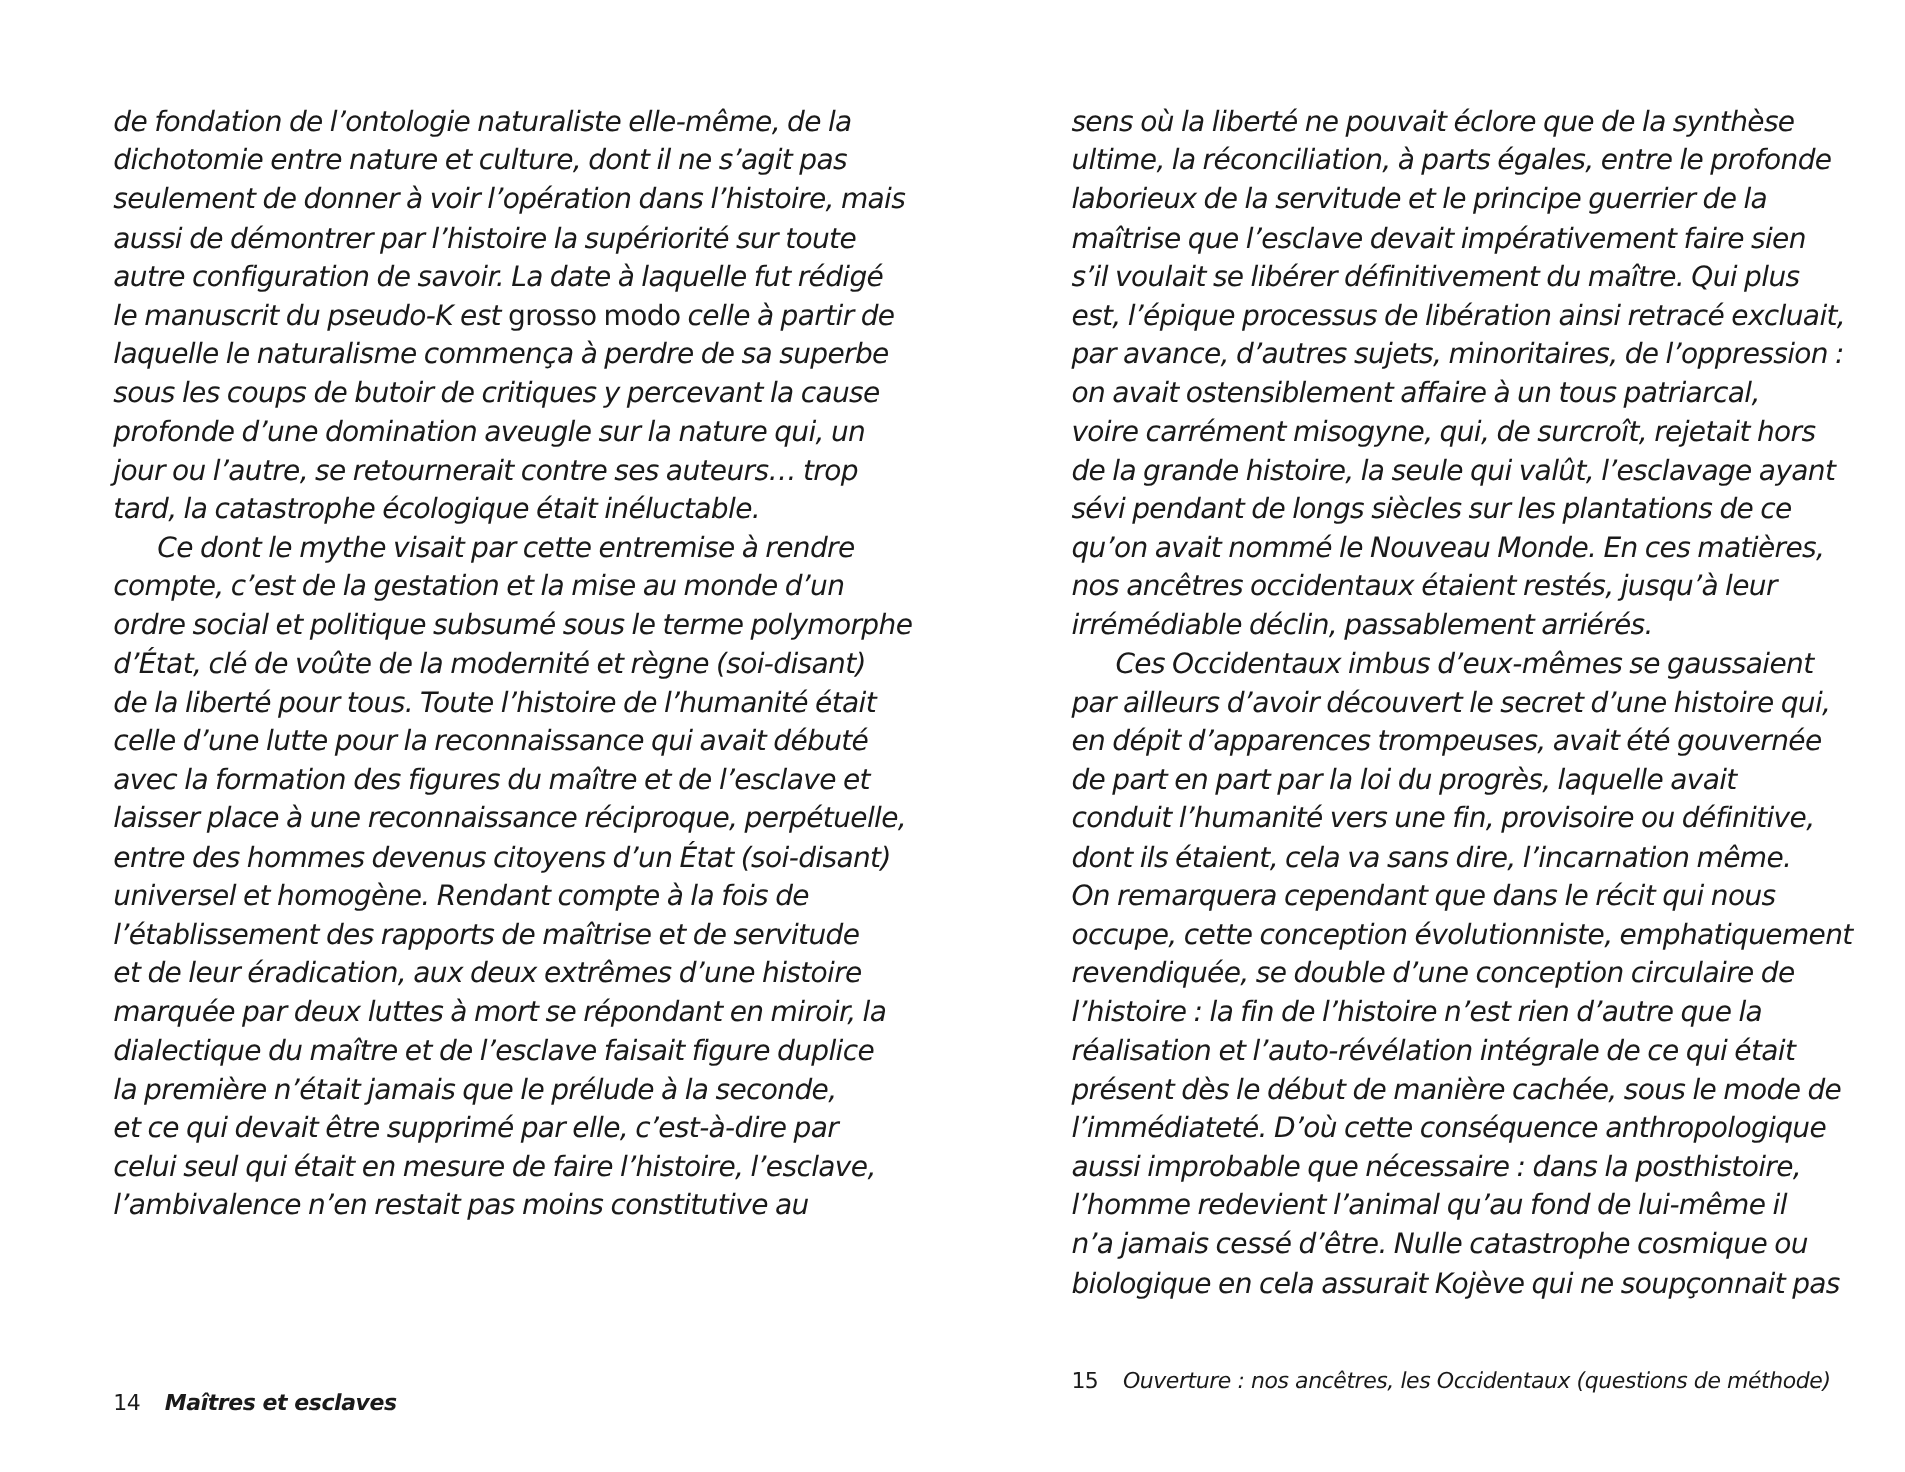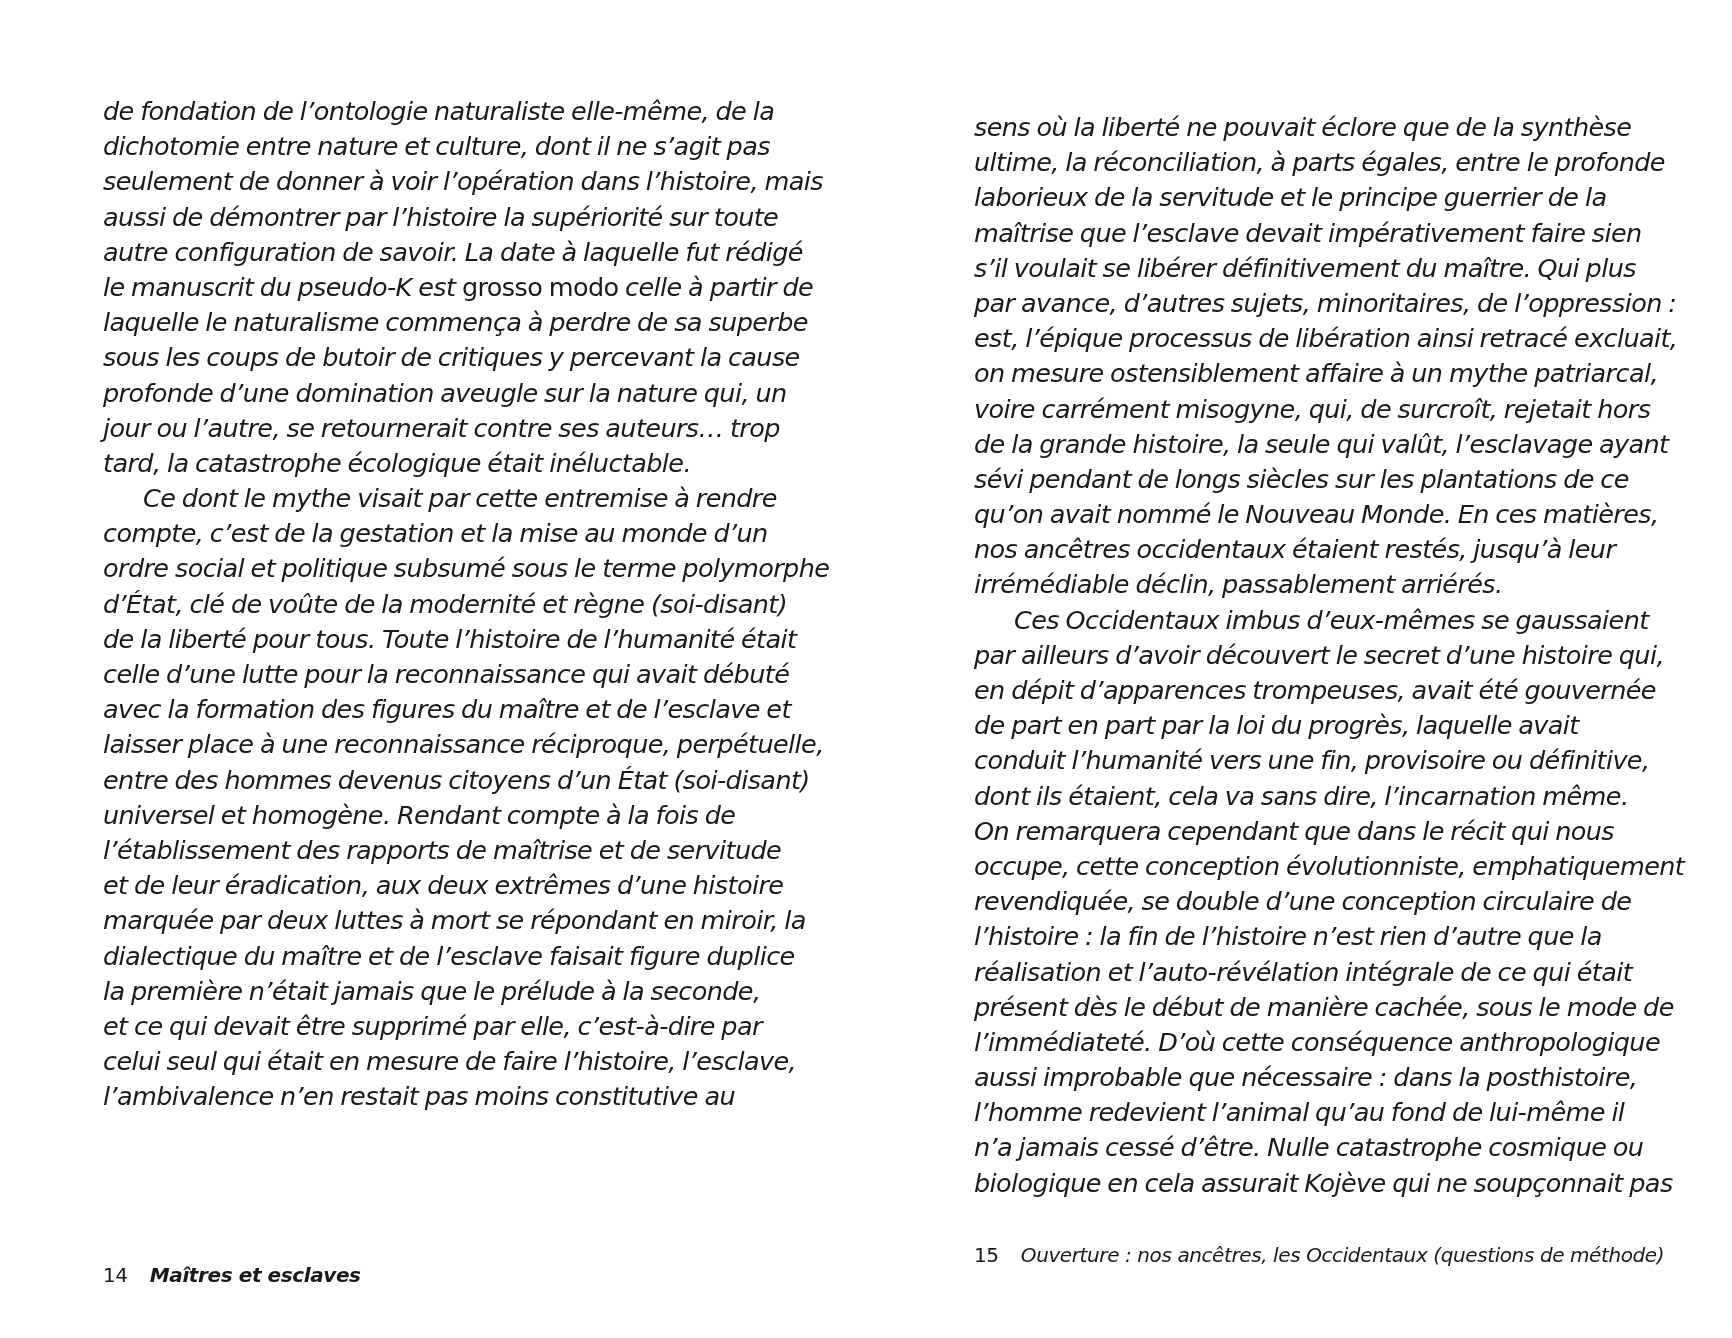--- a/index.html
+++ b/index.html
@@ -26,21 +26,21 @@
       position: absolute;
       top: 94px;
       font-style: italic;
       font-size: 25.5px;
       line-height: 35.2px;
       letter-spacing: -0.6px;
       word-spacing: -1px;
       white-space: nowrap;
     }
     .page-left .column { left: 103px; }
-    .page-right .column { left: 108px; margin-top: 16px; }
+    .page-right .column { left: 108px; }
     .line { display: block; height: 35.2px; }
     .line.indent { padding-left: 40px; }
     .roman { font-style: normal; }
     .footer {
       position: absolute;
       top: 1241px;
       font-size: 20px;
       line-height: 28px;
       white-space: nowrap;
     }
@@ -91,23 +91,23 @@
   </div>
 </div>
 
 <div class="page page-right">
   <div class="column" id="right-column">
       <span class="line">sens où la liberté ne pouvait éclore que de la synthèse</span>
       <span class="line">ultime, la réconciliation, à parts égales, entre le profonde</span>
       <span class="line">laborieux de la servitude et le principe guerrier de la</span>
       <span class="line">maîtrise que l’esclave devait impérativement faire sien</span>
       <span class="line">s’il voulait se libérer définitivement du maître. Qui plus</span>
+      <span class="line">est, l’épique processus de libération ainsi retracé excluait,</span>
       <span class="line">par avance, d’autres sujets, minoritaires, de l’oppression :</span>
-      <span class="line">est, l’épique processus de libération ainsi retracé excluait,</span>
-      <span class="line">on mesure ostensiblement affaire à un mythe patriarcal,</span>
+      <span class="line">on avait ostensiblement affaire à un tous patriarcal,</span>
       <span class="line">voire carrément misogyne, qui, de surcroît, rejetait hors</span>
       <span class="line">de la grande histoire, la seule qui valût, l’esclavage ayant</span>
       <span class="line">sévi pendant de longs siècles sur les plantations de ce</span>
       <span class="line">qu’on avait nommé le Nouveau Monde. En ces matières,</span>
       <span class="line">nos ancêtres occidentaux étaient restés, jusqu’à leur</span>
       <span class="line">irrémédiable déclin, passablement arriérés.</span>
       <span class="line indent">Ces Occidentaux imbus d’eux-mêmes se gaussaient</span>
       <span class="line">par ailleurs d’avoir découvert le secret d’une histoire qui,</span>
       <span class="line">en dépit d’apparences trompeuses, avait été gouvernée</span>
       <span class="line">de part en part par la loi du progrès, laquelle avait</span>

